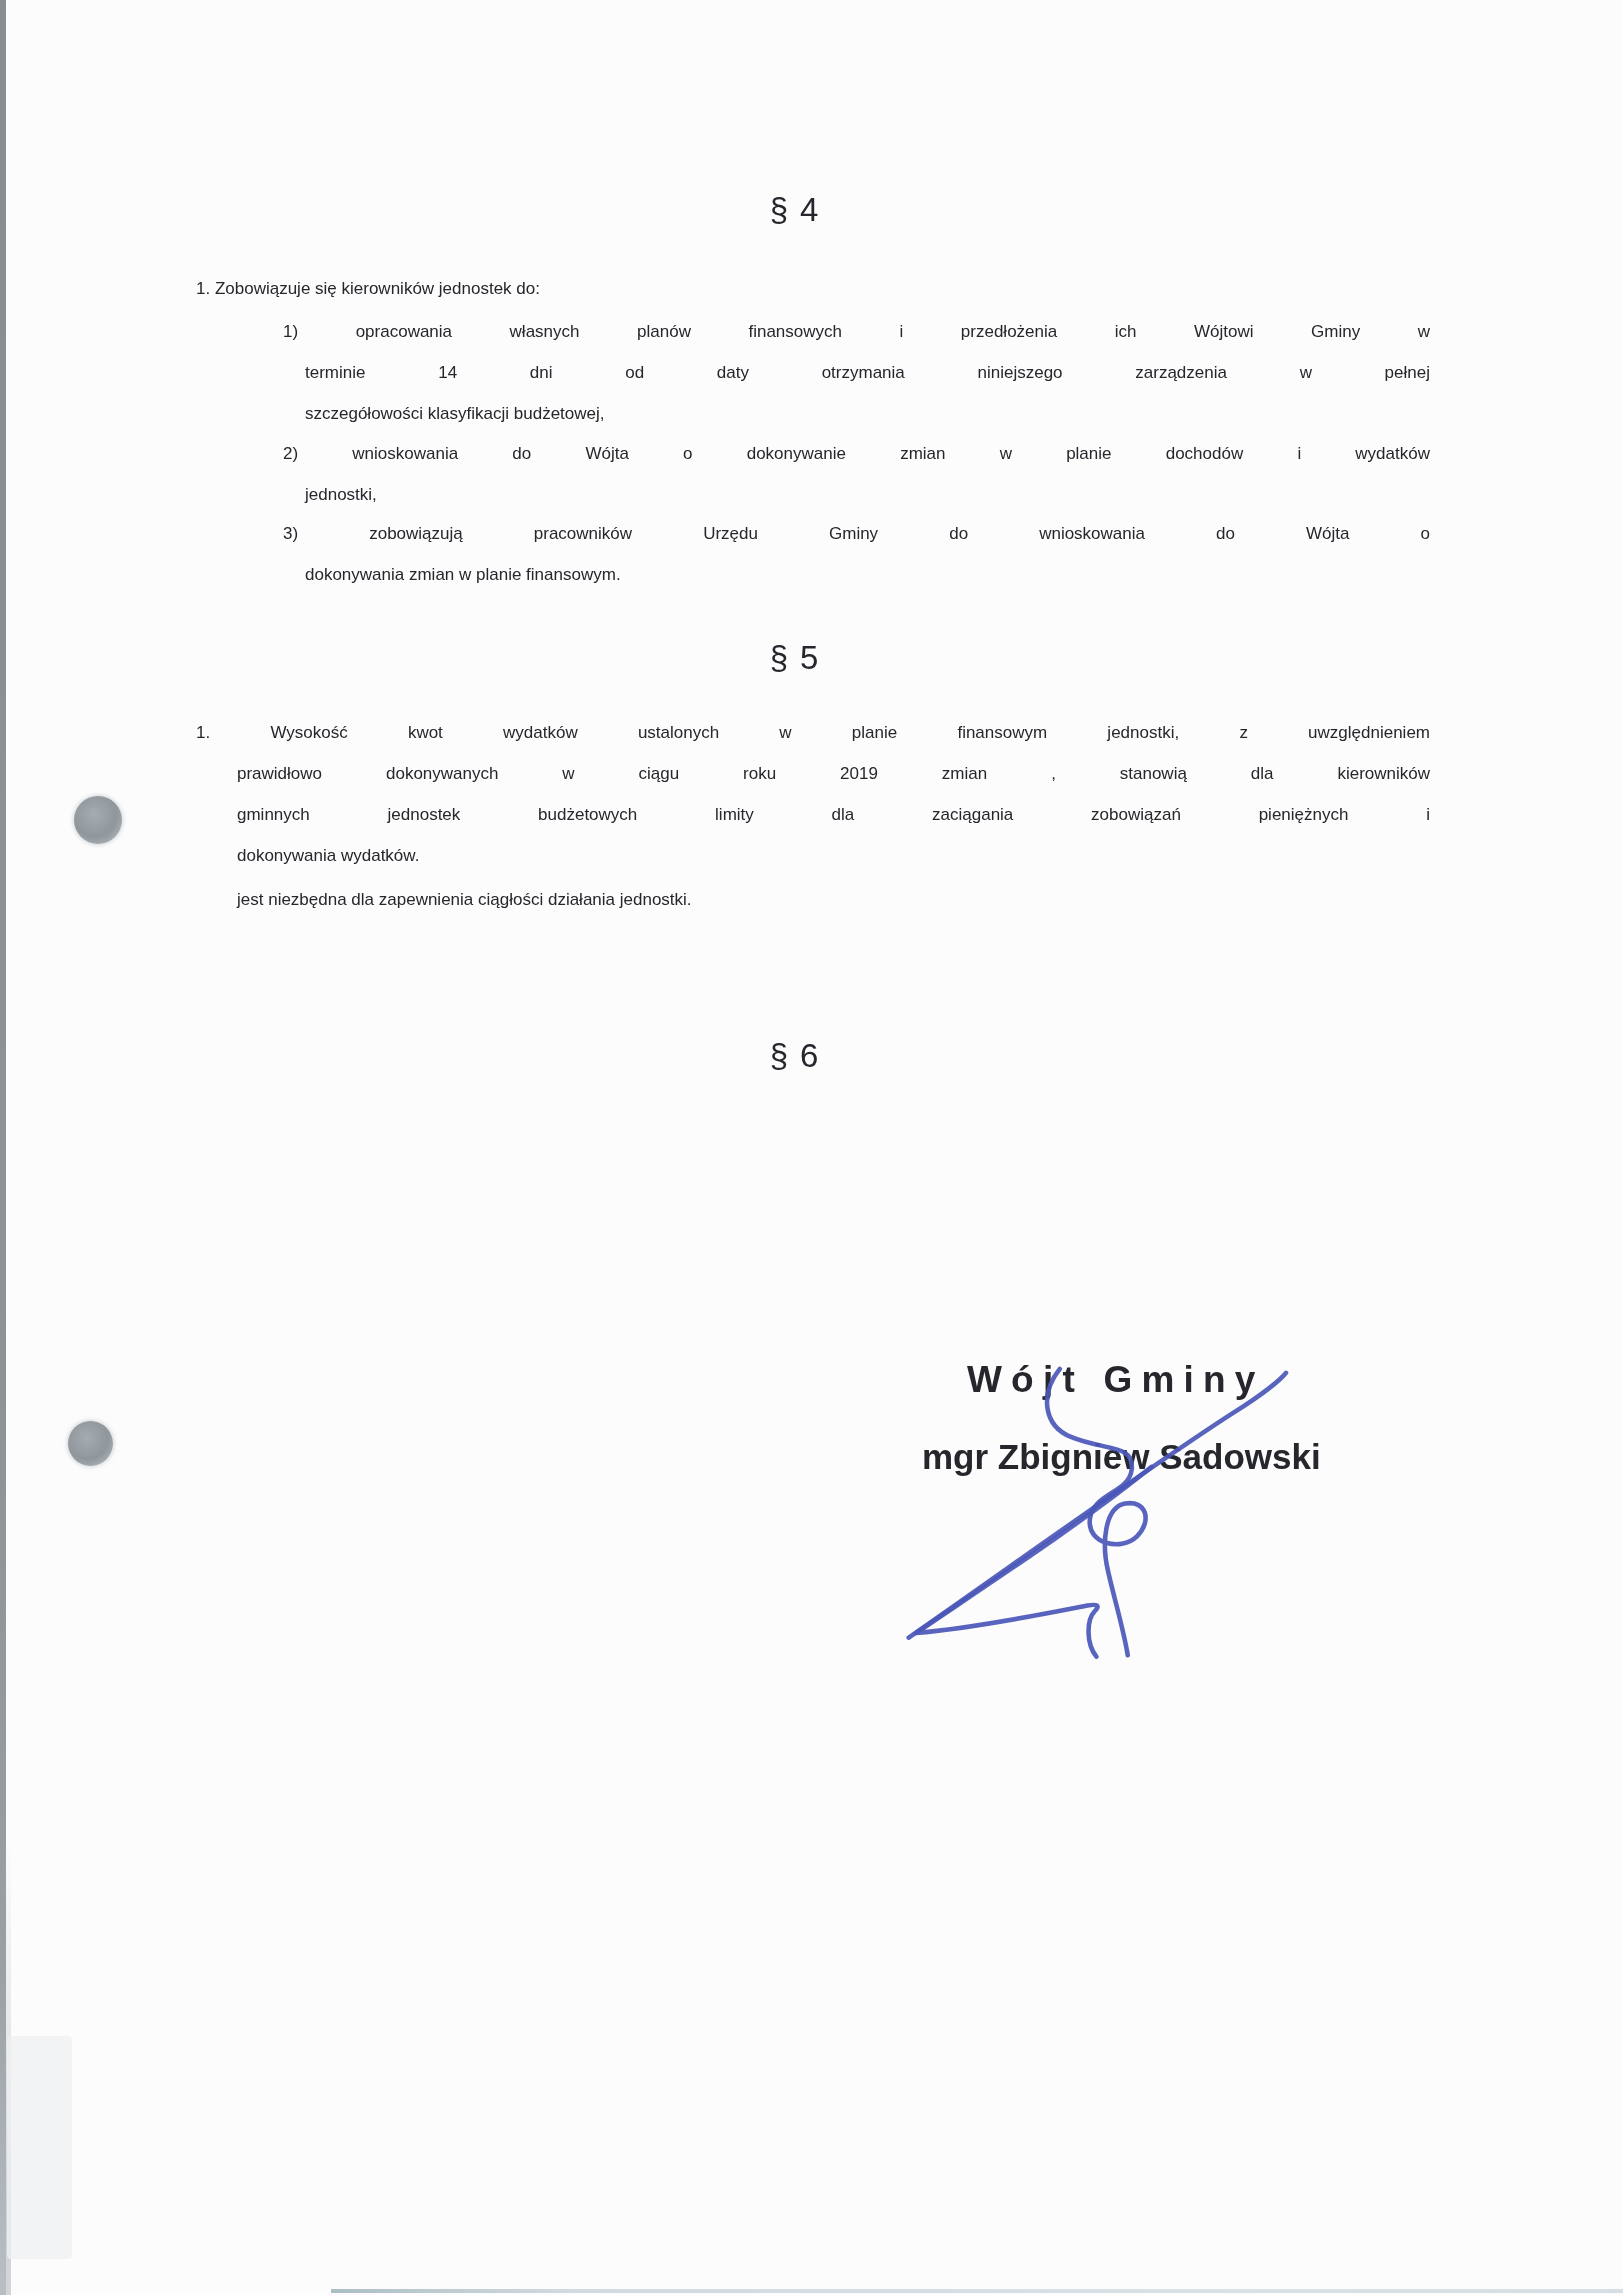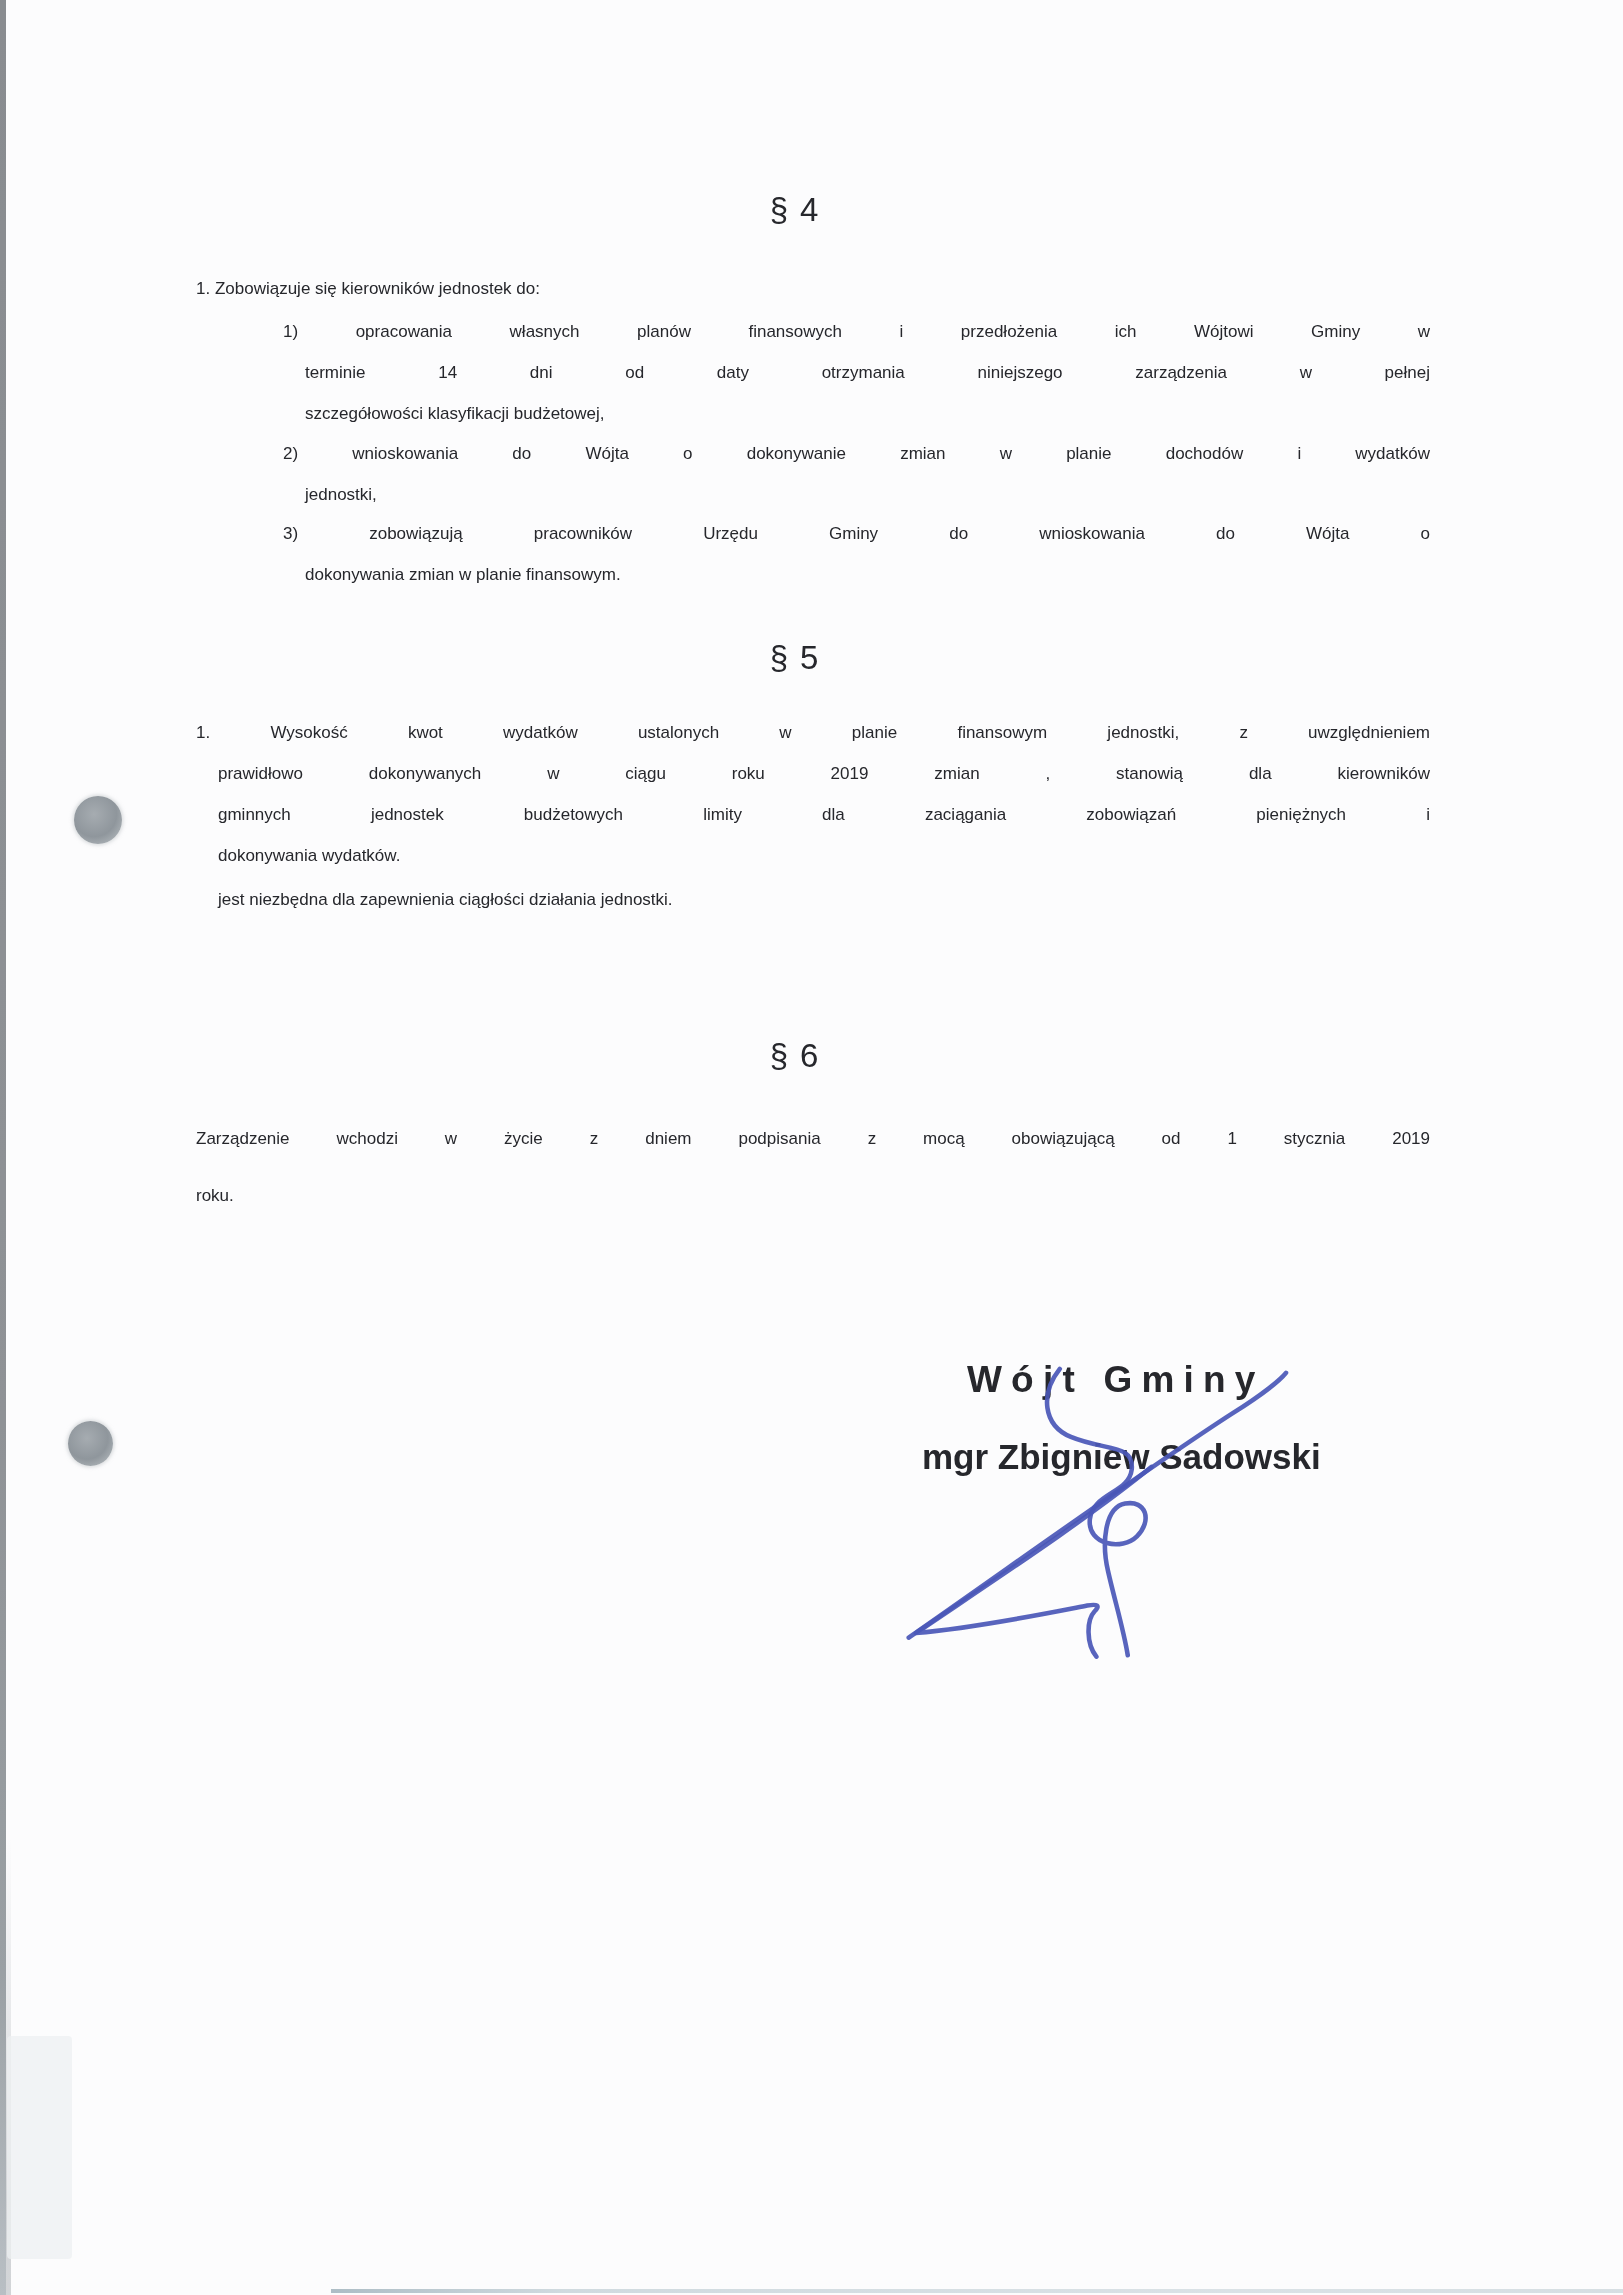--- a/index.html
+++ b/index.html
@@ -46,21 +46,21 @@
   .content{position:absolute;left:196px;top:0;width:1234px;height:100%;}
   .sec-head{
     position:absolute;left:0;width:100%;margin-left:-18.3px;
     text-align:center;font-size:33px;line-height:37px;font-weight:400;
     letter-spacing:1.3px;
   }
   .para{position:absolute;left:0;right:0;}
   .para.sub{left:87px;}
   .bl{font-size:17px;line-height:41px;}
   .just{text-align:justify;text-align-last:justify;}
-  .cont{margin-left:22px;}
+  .cont{margin-left:41px;}
   .subcont{margin-left:22px;}
   .gap25{margin-top:16.4px;}
 
   
   .sig-title{
     position:absolute;left:967px;top:1360px;
     font-size:37px;line-height:39px;font-weight:700;letter-spacing:9.2px;
     white-space:nowrap;
   }
   .sig-name{
@@ -114,24 +114,20 @@
       <div class="bl just cont">gminnych jednostek budżetowych limity dla zaciągania zobowiązań pieniężnych i</div>
       <div class="bl cont">dokonywania wydatków.</div>
     </div>
 
     <div class="para" style="top:879px">
       <div class="bl cont">jest niezbędna dla zapewnienia ciągłości działania jednostki.</div>
     </div>
 
     <div class="sec-head" style="top:1037px">§ 6</div>
 
-    <div class="para" style="top:1118px">
-      <div class="bl just">Zarządzenie wchodzi w życie z dniem podpisania z mocą obowiązującą od 1 stycznia 2019</div>
-      <div class="bl gap25">roku.</div>
-    </div>
 
   </div>
 
   <div class="sig-title">Wójt Gminy</div>
   <div class="sig-name">mgr Zbigniew Sadowski</div>
 
   <svg class="sig-ink" viewBox="0 0 800 520" aria-hidden="true">
     <path d="M57 443 C 215 333, 420 185, 552 100 C 598 71, 626 48, 634 38" stroke="#4a57b7"></path>
     <path d="M288 32 C 258 70, 262 118, 305 136 C 358 158, 402 146, 398 186 C 394 222, 338 222, 334 262 C 330 302, 384 310, 406 288 C 430 264, 420 232, 388 238 C 356 244, 352 300, 362 342 C 372 386, 386 432, 392 470" stroke="#4a57b7"></path>
     <path d="M428 182 C 330 262, 180 360, 68 436 C 160 428, 268 406, 330 394 C 346 391, 350 394, 341 403 C 329 416, 328 452, 344 472" stroke="#4a57b7"></path>

